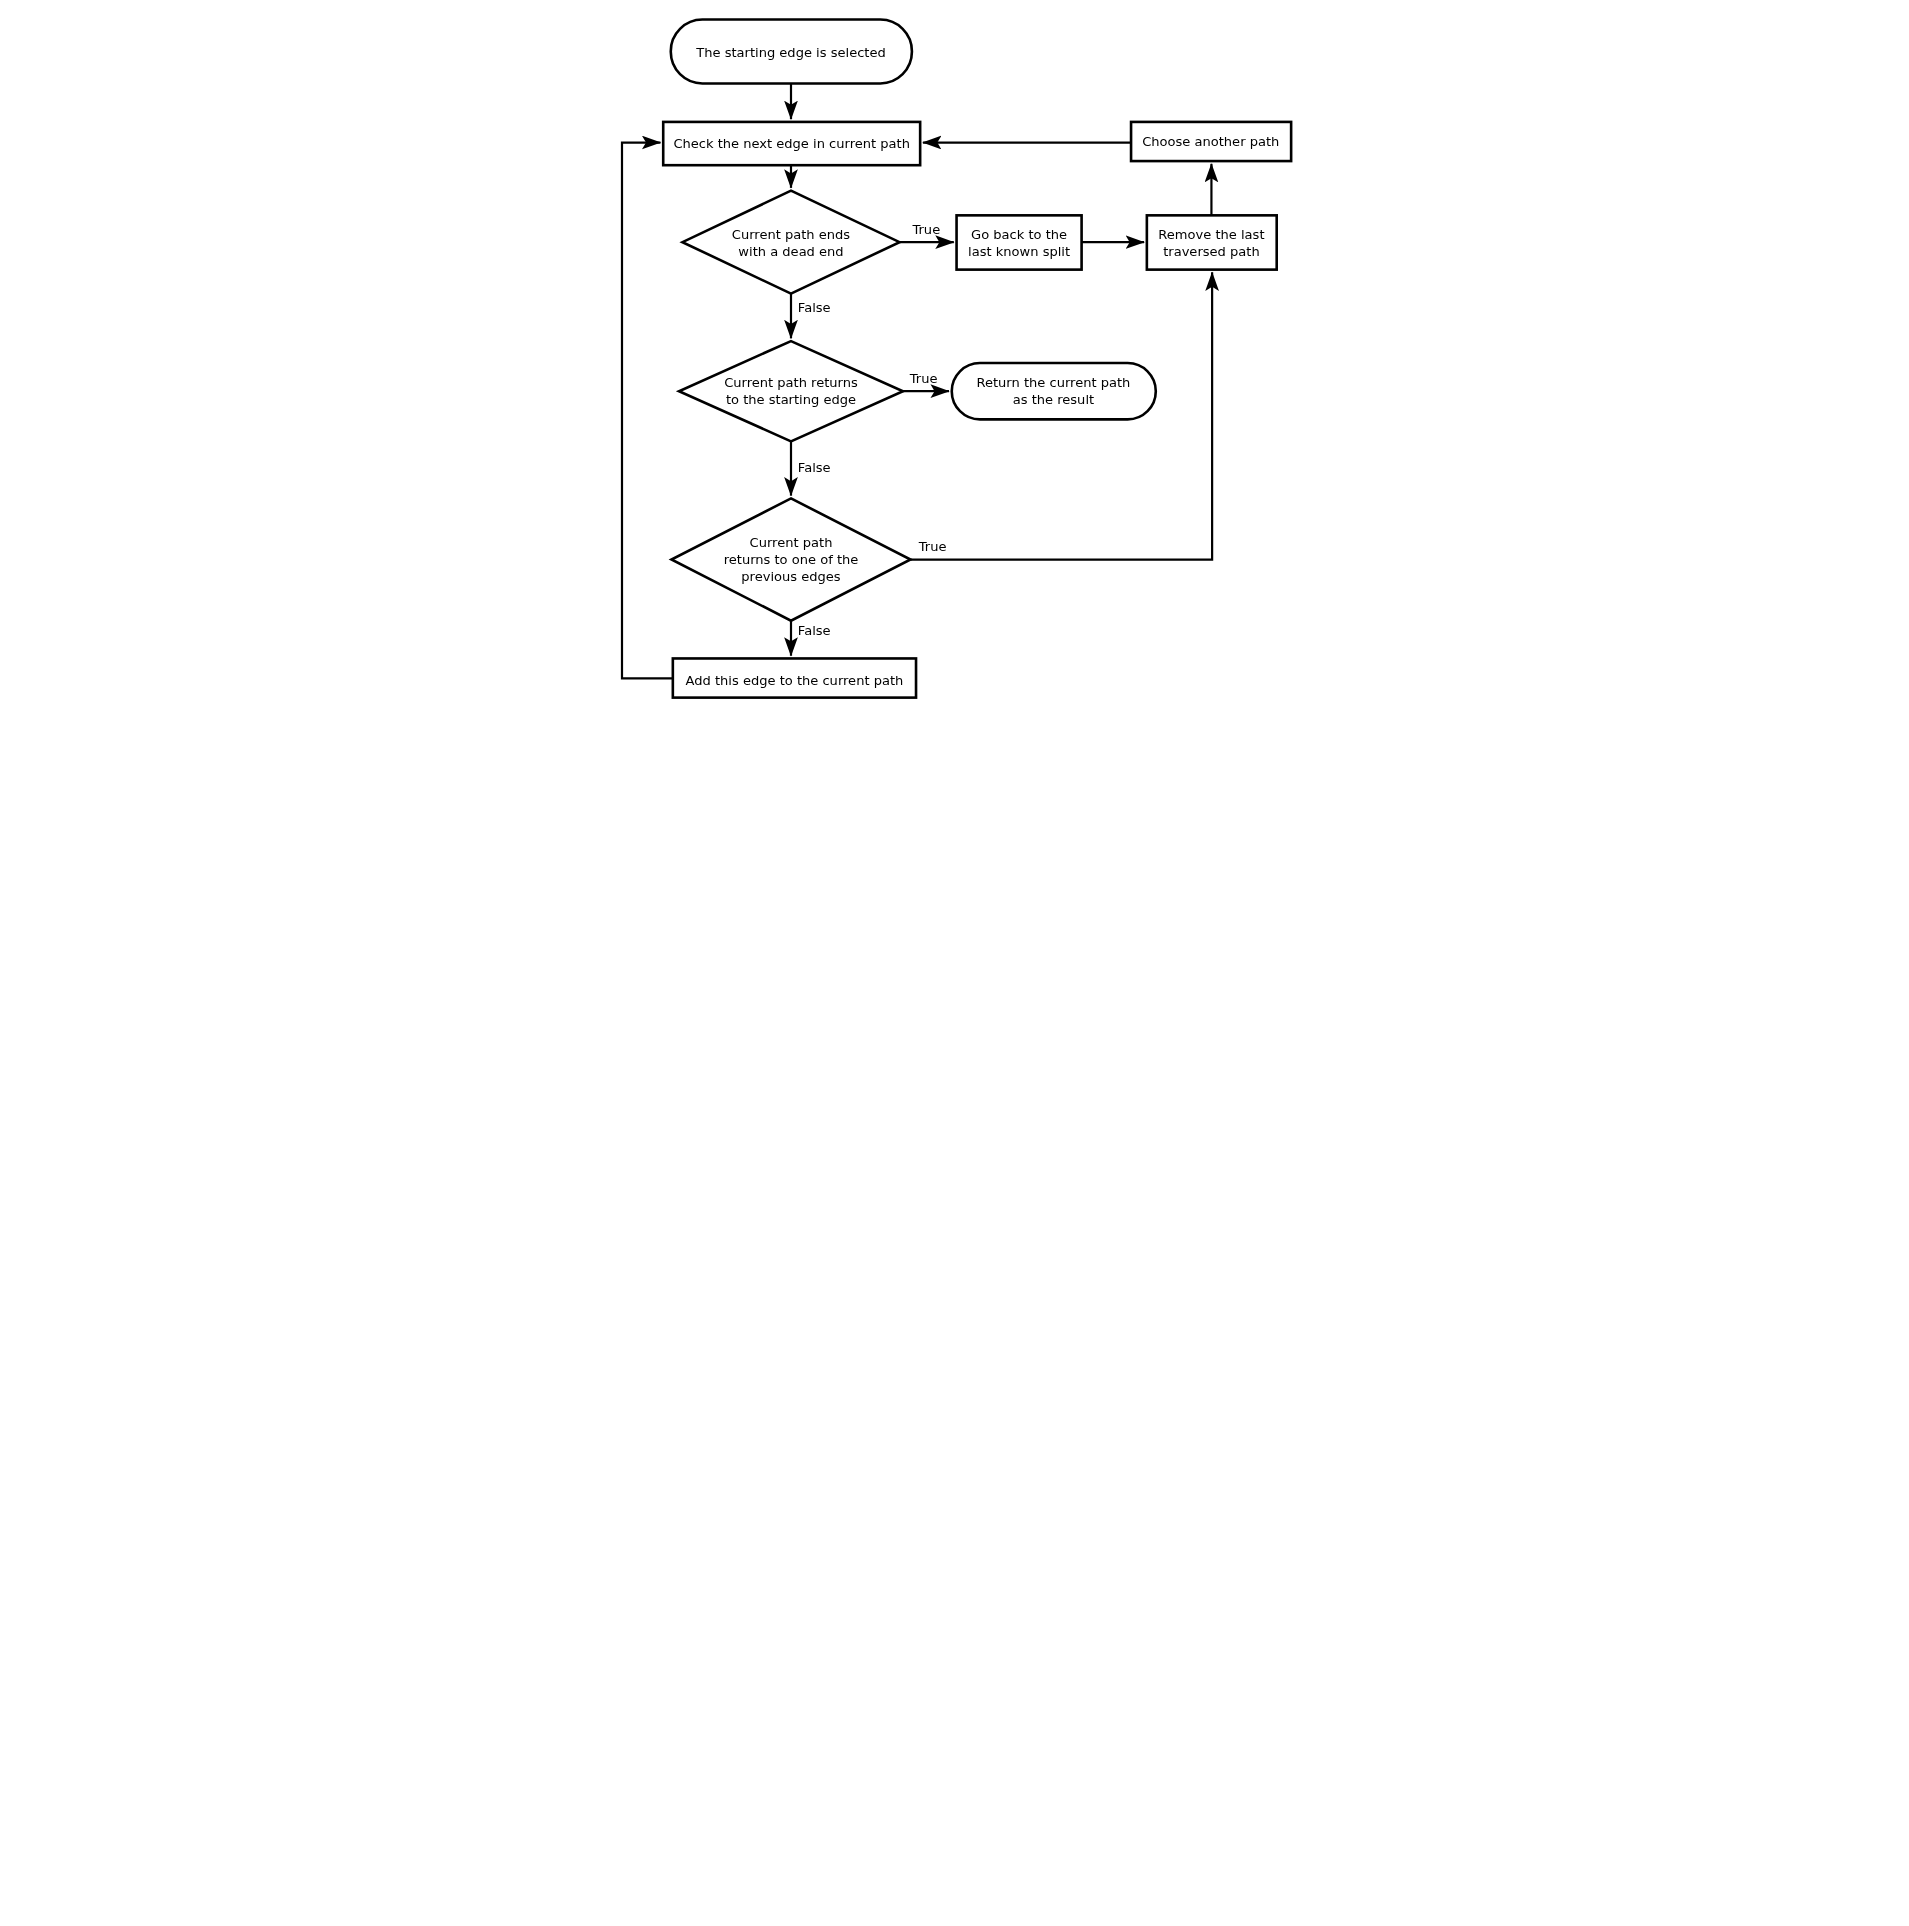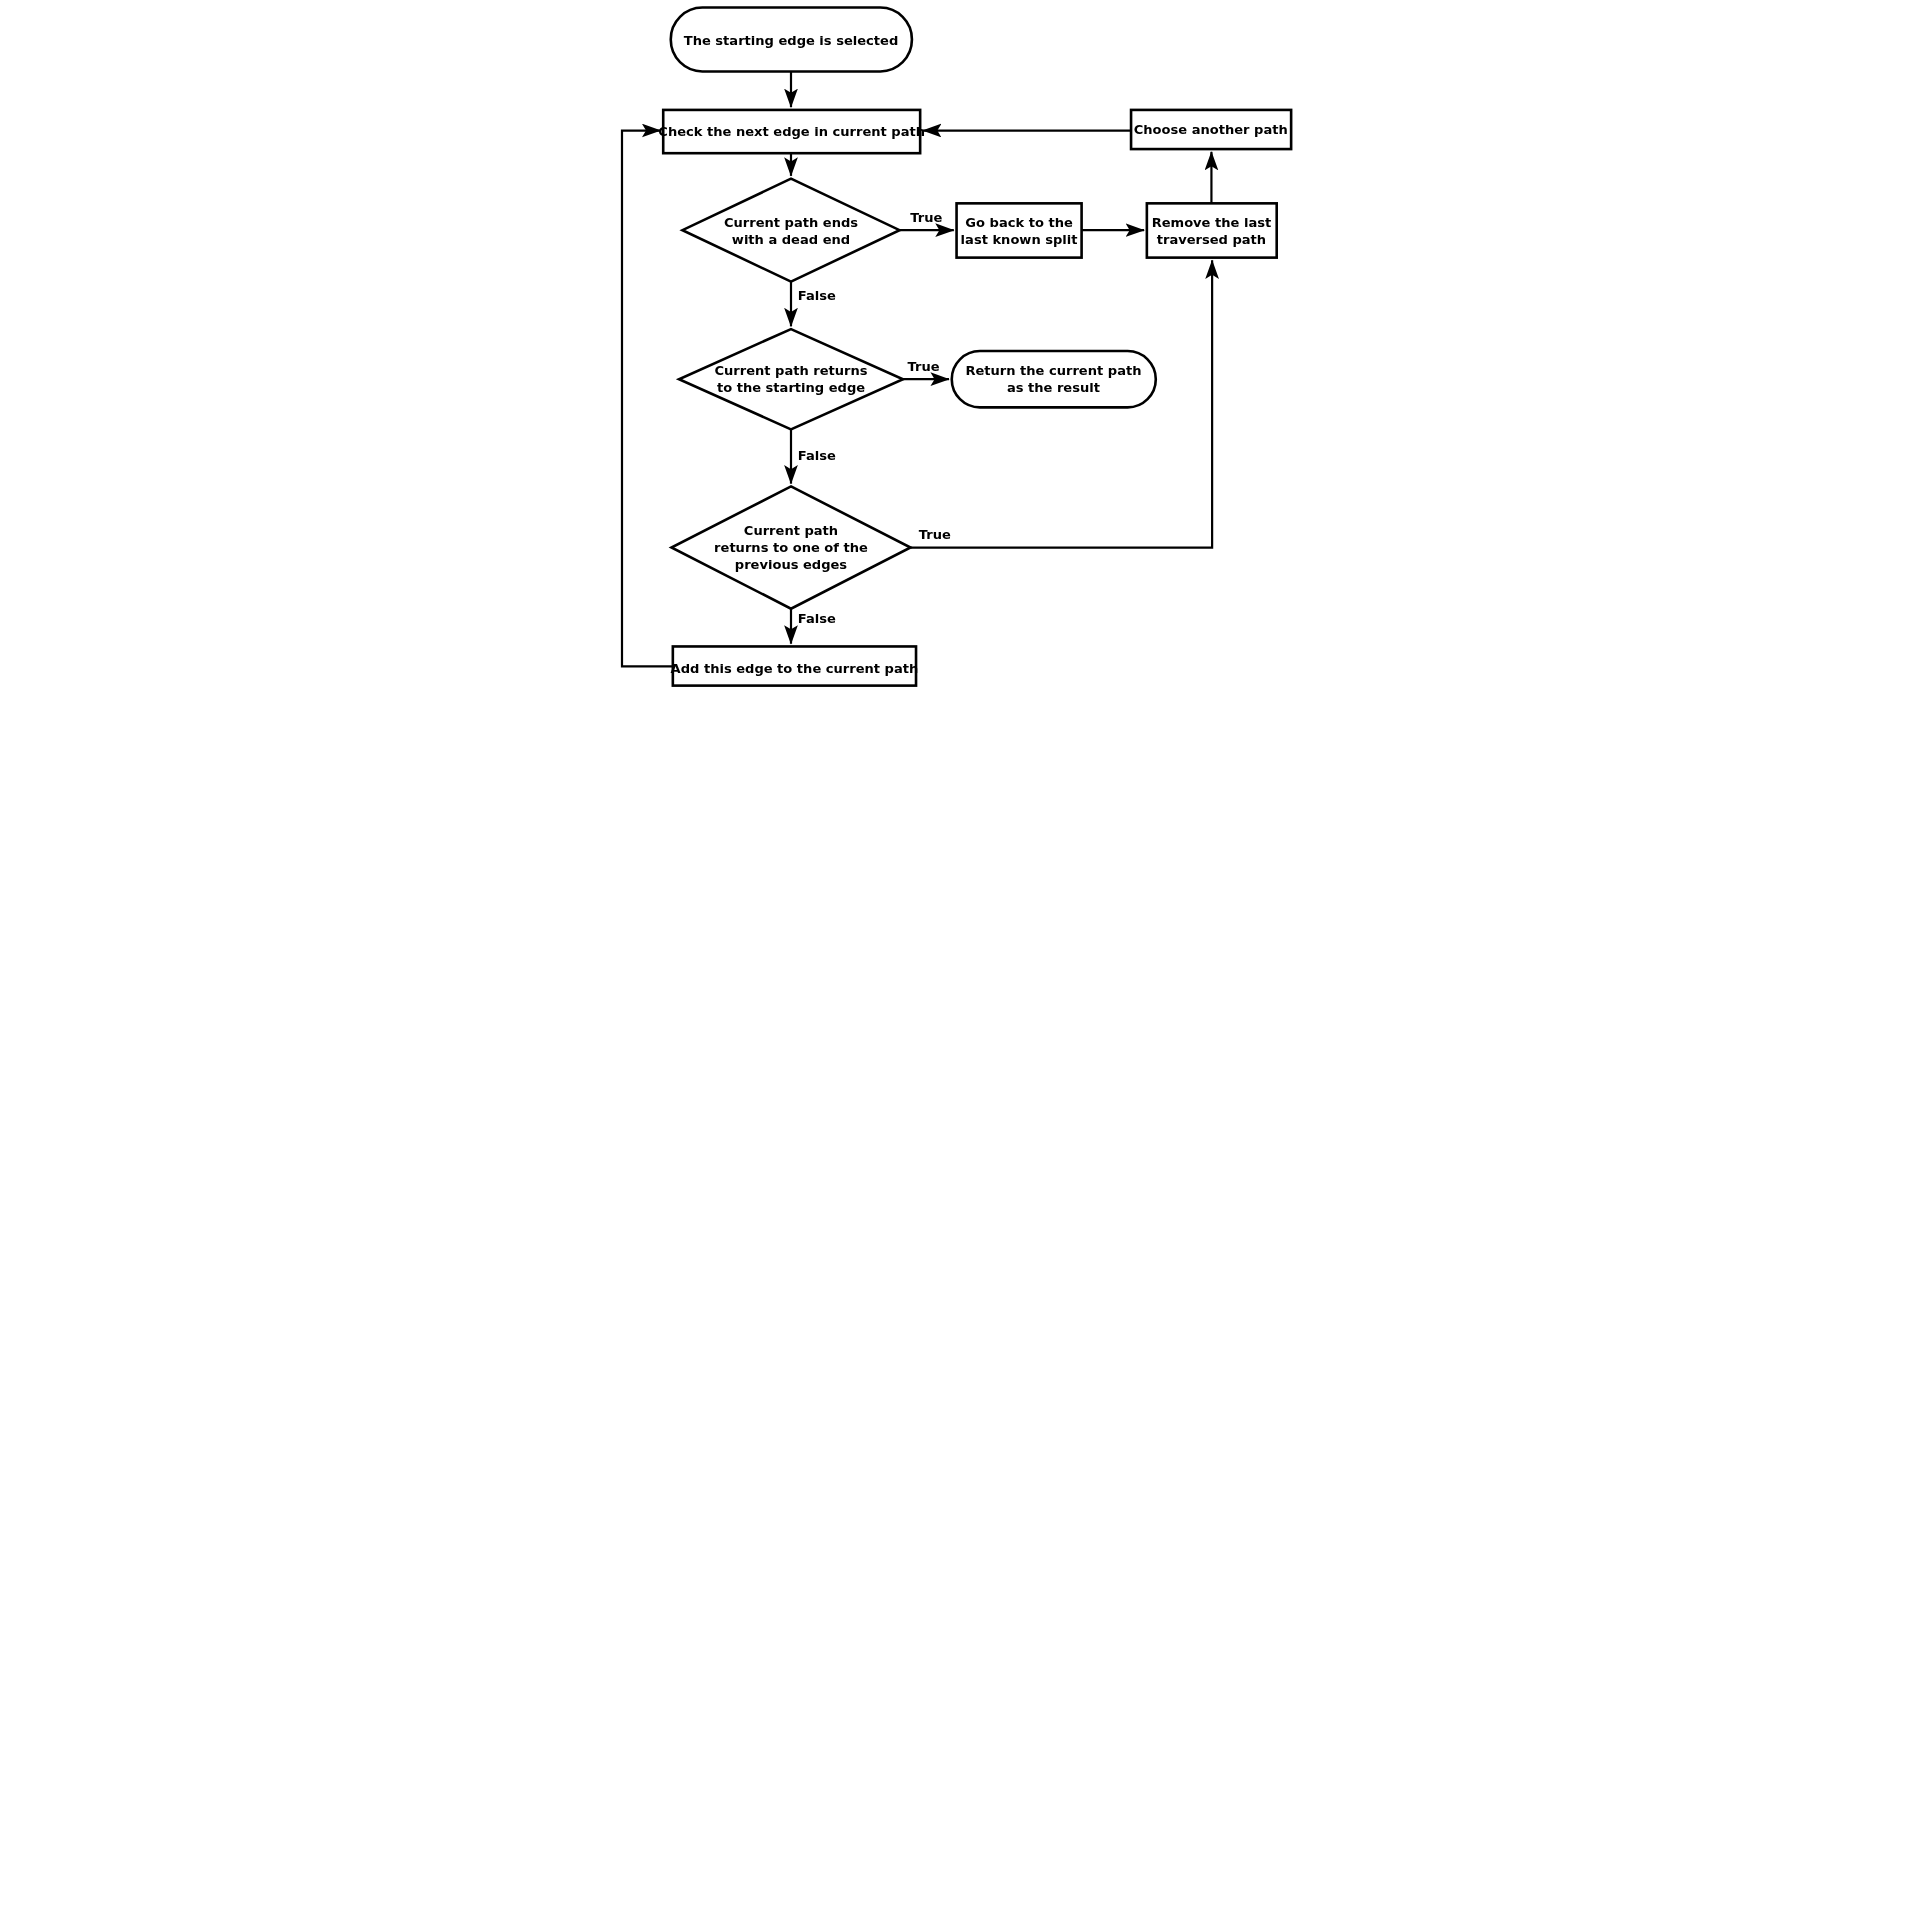--- a/index.html
+++ b/index.html
@@ -6,23 +6,22 @@
     margin: 0;
     padding: 0;
     background: #ffffff;
   }
   body {
     font-family: "DejaVu Sans", "Liberation Sans", sans-serif;
   }
   #flowchart-wrap {
     width: 100%;
     max-width: 687px;
-    margin: 0 auto;
+    margin: 12px auto;
     background: #ffffff;
-    font-weight: bold;
   }
   svg {
     display: block;
     width: 100%;
     height: auto;
   }
   .node-shape {
     fill: #ffffff;
     stroke: #000000;
     stroke-width: 3.8;

